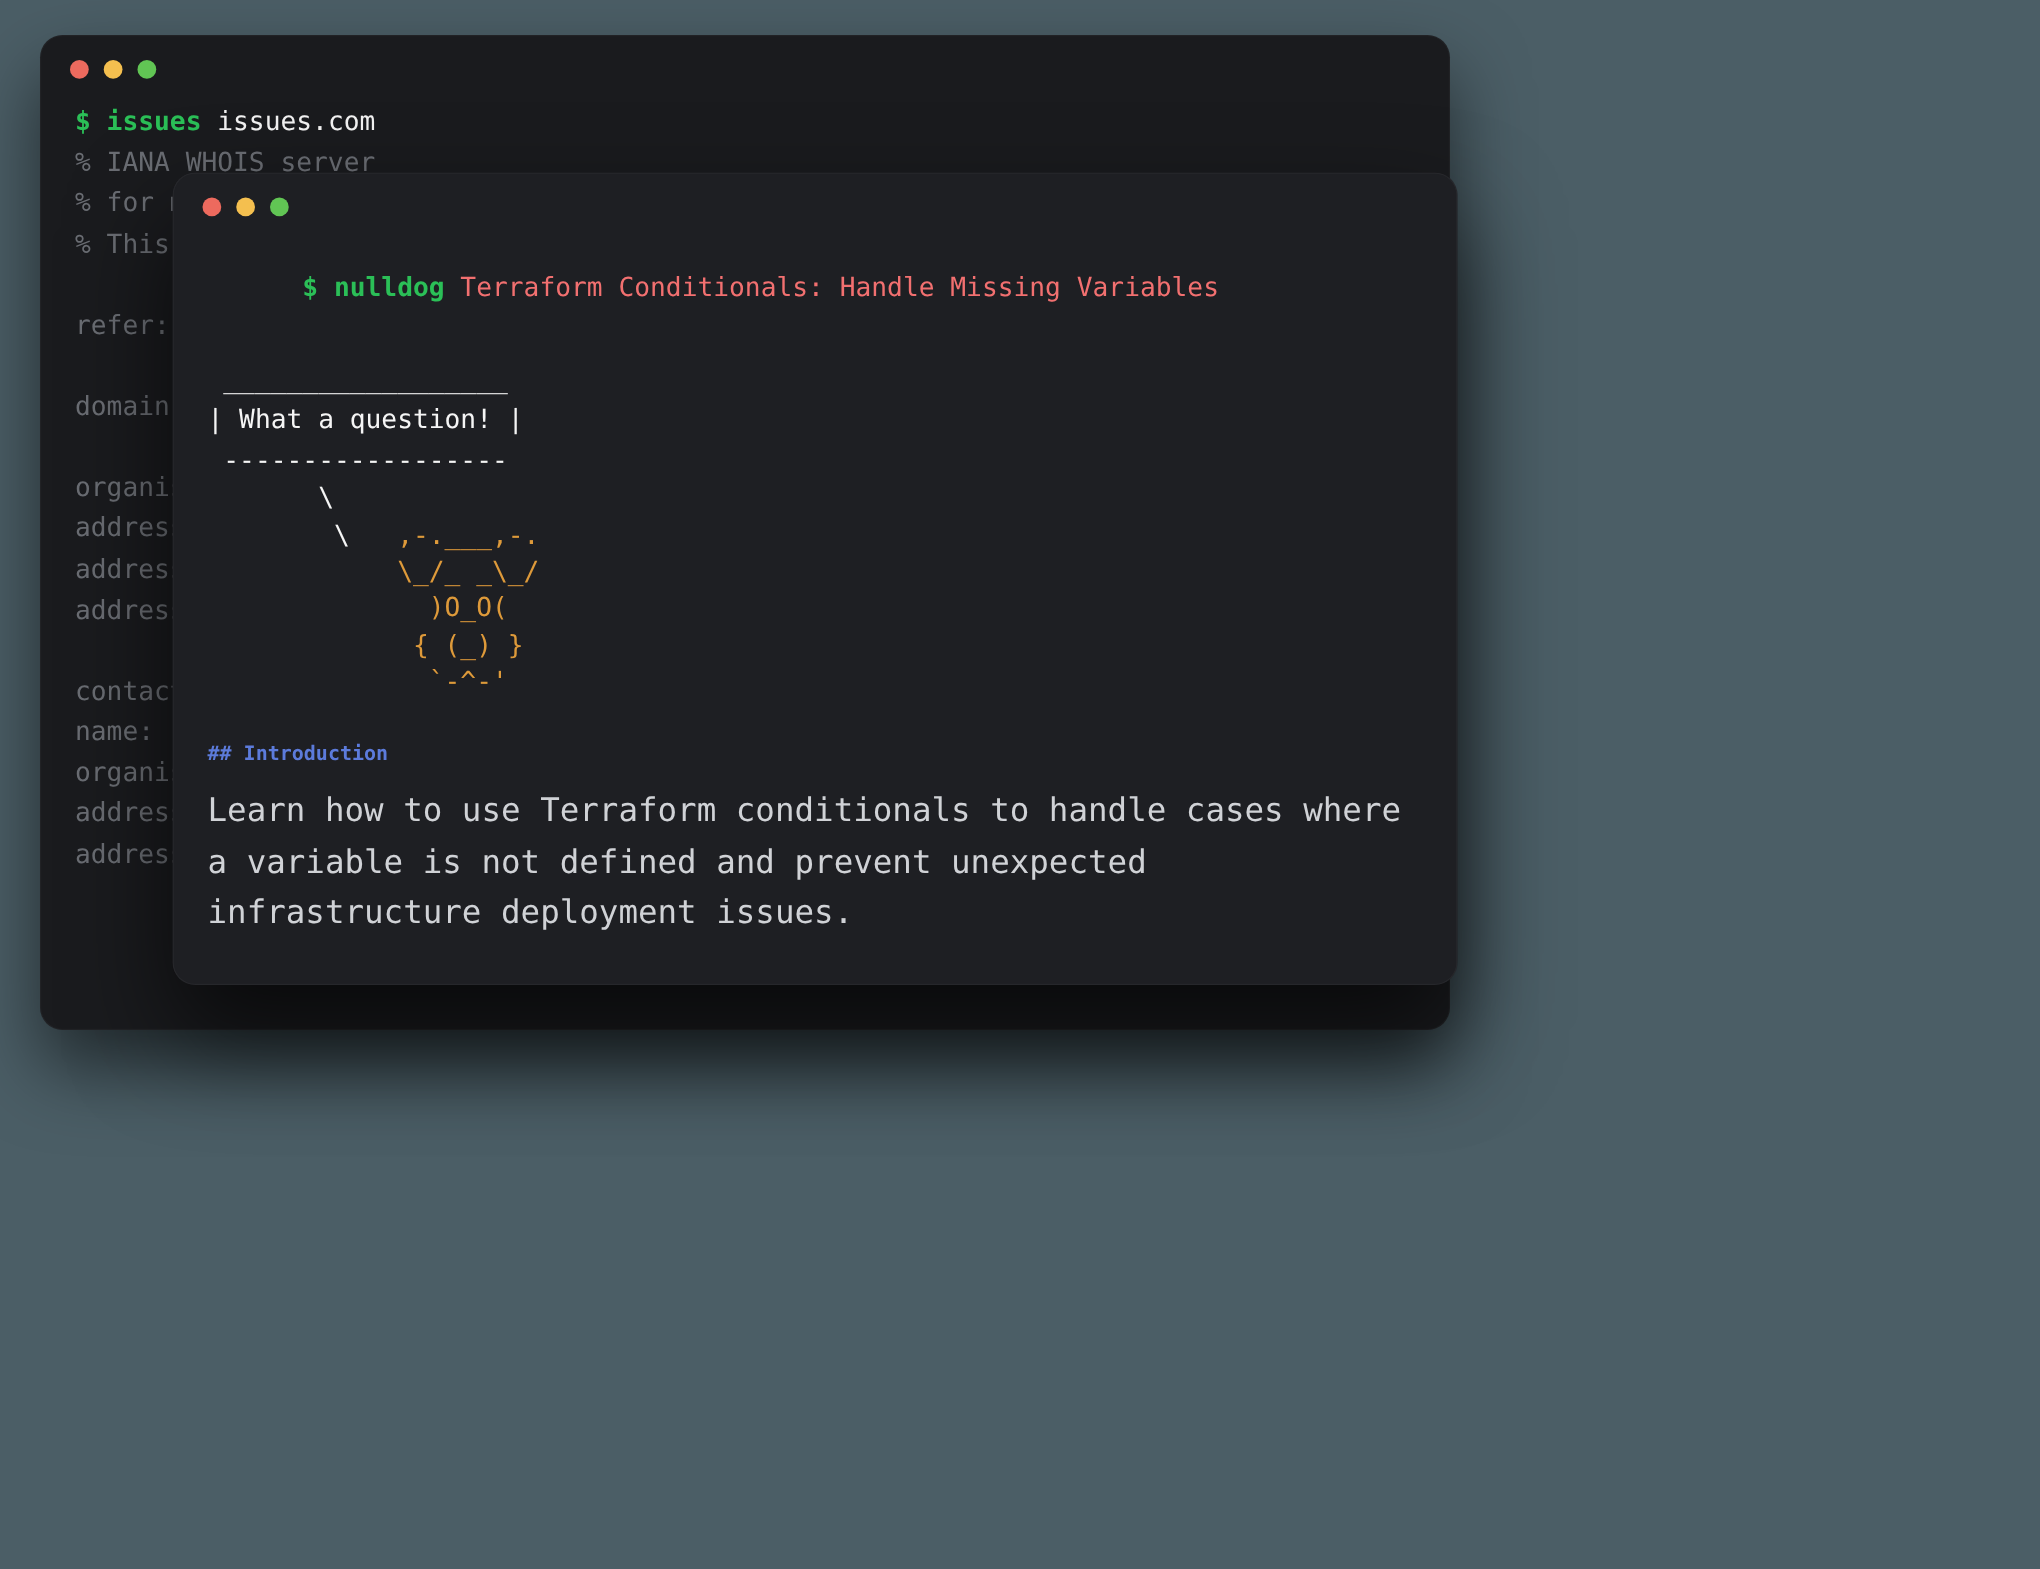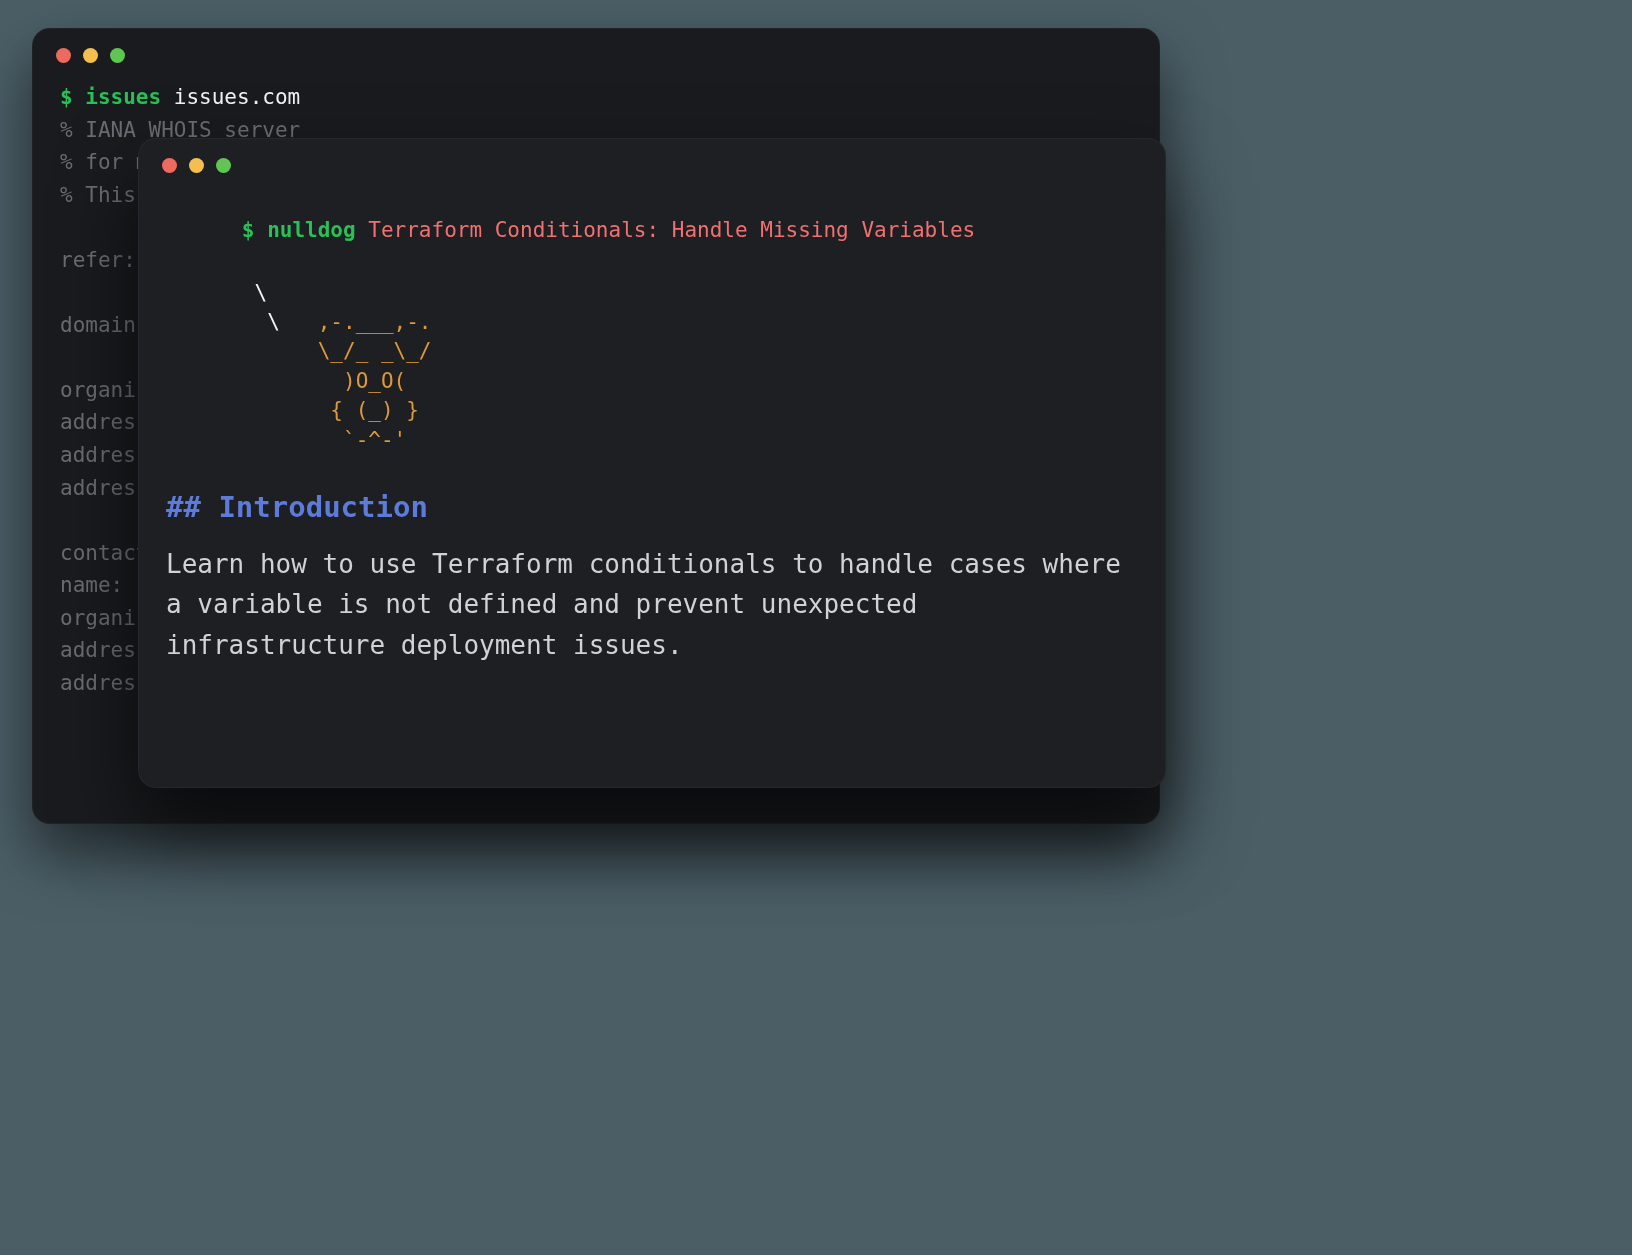--- a/index.html
+++ b/index.html
@@ -70,21 +70,21 @@
   .win-front .term-body{
     padding-top:8px;
     font-size:21px;
     white-space:normal;
   }
 
   .prompt-line{white-space:pre;}
   .prompt{color:var(--prompt-green);font-weight:600;}
   .cmd{color:var(--cmd-white);}
   .red-text{color:var(--red-text);font-weight:500;}
-  .heading{color:var(--blue);font-weight:600;font-size:29px;}
+  .heading{color:var(--blue);font-weight:600;font-size:16px;}
   .body-text{color:var(--body-text);font-size:26px;line-height:1.55;max-width:1010px;}
 
   .speech{
     color:var(--speech-white);
     font-size:21px;
     white-space:pre;
     margin-top:8px;
   }
   .ascii{
     color:var(--orange);
@@ -129,20 +129,23 @@
   <div class="titlebar">
     <div class="dot red"></div>
     <div class="dot yellow"></div>
     <div class="dot green"></div>
   </div>
   <div class="term-body">
     <div class="prompt-line">
       <span class="prompt">$ nulldog</span><span class="red-text"> Terraform Conditionals: Handle Missing Variables</span>
     </div>
 
+    <div class="speech"><span> __________________ </span>
+<span>| What a question! |</span>
+<span> ------------------ </span></div>
 
     <div class="ascii"><span class="tail">       \</span>
 <span class="tail">        \   </span><span>,-.___,-.</span>
 <span>            \_/_ _\_/</span>
 <span>              )O_O(</span>
 <span>             { (_) }</span>
 <span>              `-^-'</span></div>
 
     <div class="section">
       <div class="heading">## Introduction</div>

